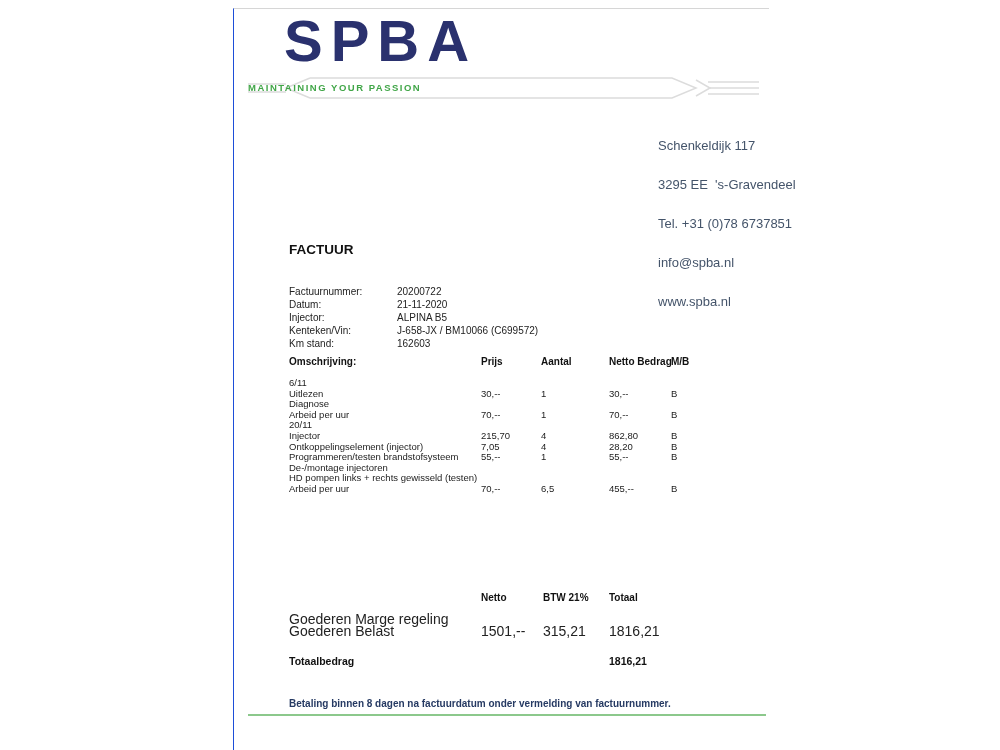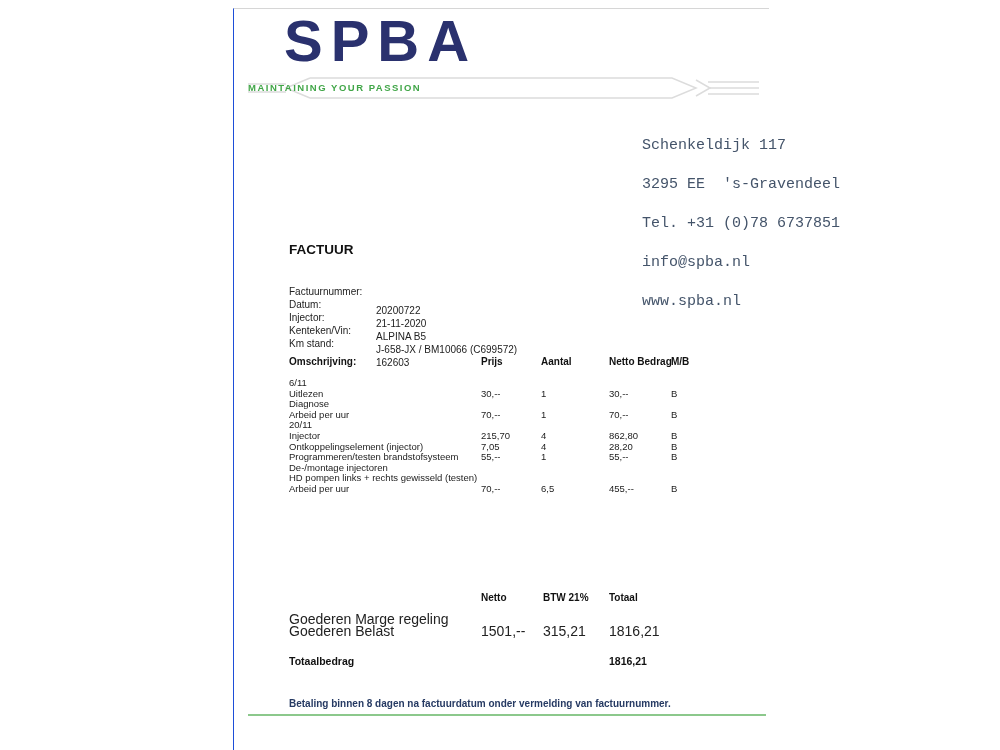--- a/index.html
+++ b/index.html
@@ -6,28 +6,28 @@
   body{width:1000px;height:750px;position:relative;overflow:hidden;
        font-family:"Liberation Sans","DejaVu Sans",sans-serif;color:#1c1c1c;}
   .page{position:absolute;left:233px;top:8px;width:535px;height:742px;
         border-left:1px solid #1d4ed8;border-top:1px solid #d6d6d6;background:#fff;}
   
   .logo{position:absolute;left:50px;top:6px;font-size:58px;font-weight:bold;
         color:#2a316e;letter-spacing:8px;line-height:52px;}
   .ribbon-svg{position:absolute;left:14px;top:66px;width:511px;height:26px;}
   .ribbon-text{position:absolute;left:14px;top:66px;width:511px;height:26px;line-height:26px;
         text-align:left;font-size:9.5px;font-weight:bold;letter-spacing:1.5px;color:#41a648;}
-  .address{position:absolute;left:408px;top:104px;font-size:15px;line-height:13px;
-        color:#44546a;white-space:pre;font-family:Liberation Mono, monospace;}
+  .address{position:absolute;left:424px;top:104px;font-size:13px;line-height:13px;
+        color:#44546a;white-space:pre;}
   
   .title{position:absolute;left:55px;top:233px;font-size:13.5px;font-weight:bold;color:#111;}
   .meta{position:absolute;left:55px;top:276px;font-size:10px;line-height:13px;color:#222;}
   .meta-row{position:relative;height:13px;}
   .meta-label{position:absolute;left:0;white-space:nowrap;}
-  .meta-value{position:absolute;left:87px;white-space:nowrap;margin-top:19px;}
+  .meta-value{position:absolute;left:108px;white-space:nowrap;}
   
   .thead{position:absolute;left:55px;top:347px;width:450px;height:13px;
         font-size:10px;font-weight:bold;color:#111;}
   .items{position:absolute;left:55px;top:369px;width:450px;font-size:9.5px;color:#222;}
   .item-row{position:relative;height:10.6px;line-height:10.6px;}
   .ci{position:absolute;top:0;white-space:nowrap;}
   .c-desc{left:0;}
   .c-price{left:192px;}
   .c-qty{left:252px;}
   .c-net{left:320px;}

